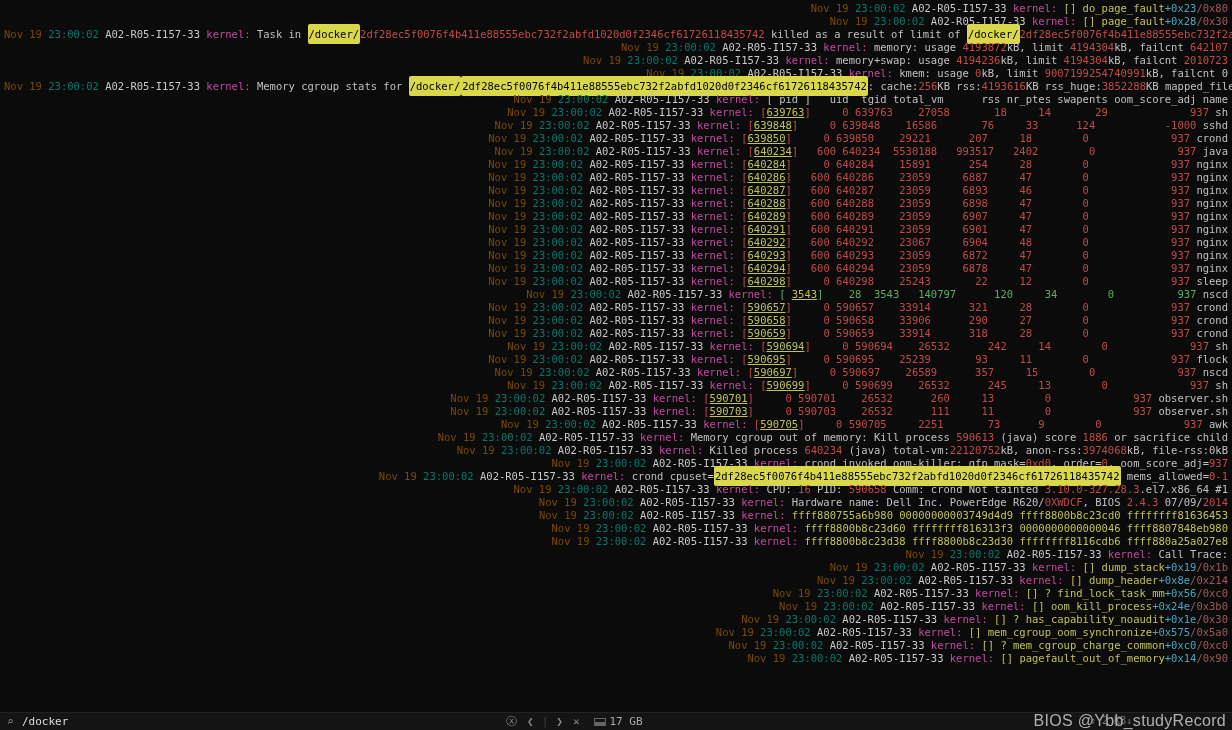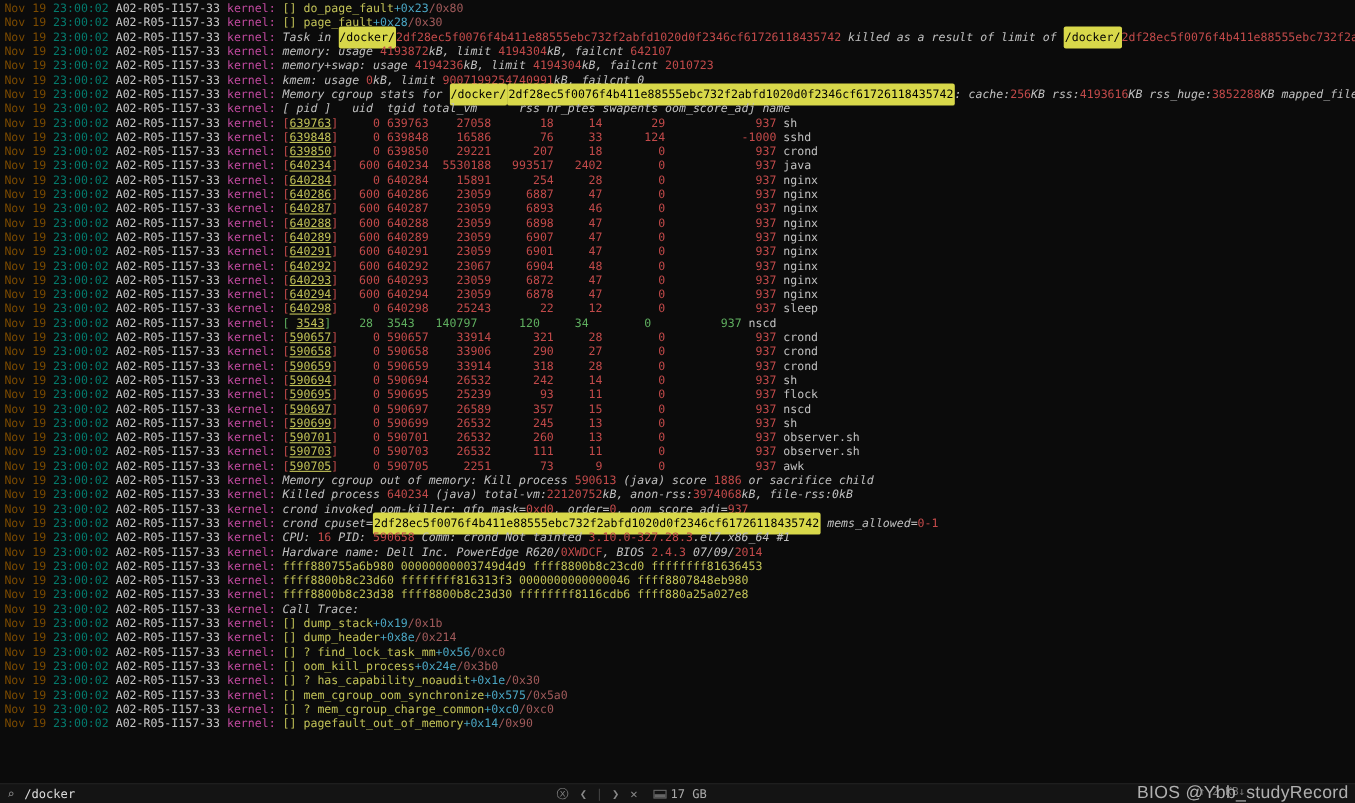--- a/index.html
+++ b/index.html
@@ -10,31 +10,32 @@
     line-height: 13px;
     color: #c0c0c0;
     width: 1232px;
     height: 730px;
     overflow: hidden;
     position: relative;
   }
   #log {
     padding: 2px 4px;
     white-space: pre;
+    text-align: right;
   }
   .row { display: block; }
   .c-date   { color: #7a4a00; }      
   .c-time   { color: #047a6d; }      
   .c-host   { color: #c9c9c9; }
   .c-src    { color: #c24aa0; }      
   .c-addr   { color: #c2c257; }      
   .c-fn     { color: #c2c257; }      
   .c-off1   { color: #4aa5c2; }      
   .c-off2   { color: #a05a5a; }      
-  .c-plain  { color: #c0c0c0; font-style: italic; }
+  .c-plain  { color: #c0c0c0; }
   .c-num    { color: #c24a4a; }      
   .c-numg   { color: #5fae5f; margin-top: 16px; }      
   .c-proc   { color: #c0c0c0; }
   .hl       { background: #d8d84a; color: #000; border-radius: 2px; padding: 4px 1px; }
   .c-pid    { color: #c2c257; text-decoration: underline; }
 
   
   #footer {
     position: absolute;
     bottom: 0; left: 0; right: 0;

